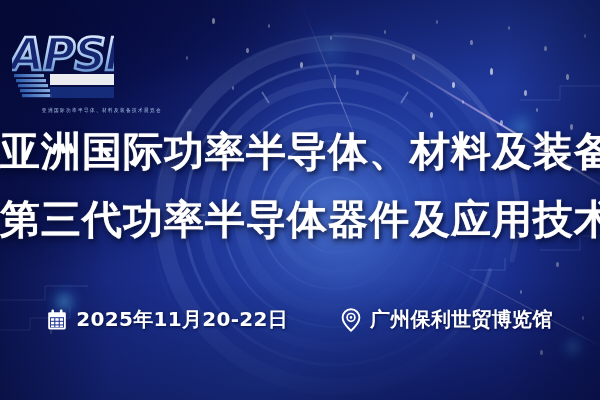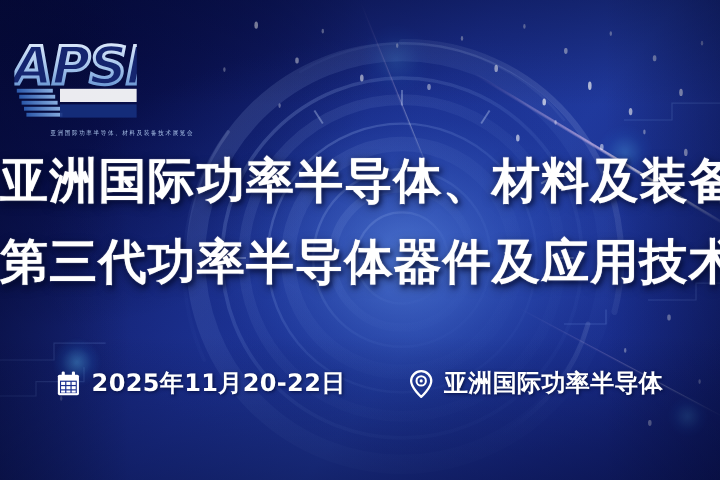--- a/index.html
+++ b/index.html
@@ -314,18 +314,18 @@
     </div>
 
     <div class="info-item">
       <span>
         <svg class="icon-svg" width="20" height="24" viewBox="0 0 20 24" xmlns="http://www.w3.org/2000/svg">
           <path d="M10 1.3 C5.3 1.3 1.6 5.0 1.6 9.6 C1.6 15.2 10 22.7 10 22.7 C10 22.7 18.4 15.2 18.4 9.6 C18.4 5.0 14.7 1.3 10 1.3 Z" fill="none" stroke="#ffffff" stroke-width="1.9" stroke-linejoin="round"></path>
           <circle cx="10" cy="9.4" r="3.9" fill="none" stroke="#ffffff" stroke-width="1.7"></circle>
           <circle cx="10" cy="9.4" r="1.3" fill="#ffffff"></circle>
         </svg>
       </span>
-      <span class="info-text">亚洲国际功率半导体</span>
+      <span class="info-text">广州保利世贸博览馆</span>
     </div>
 
   </div>
 
 </div>
 
 </body></html>

